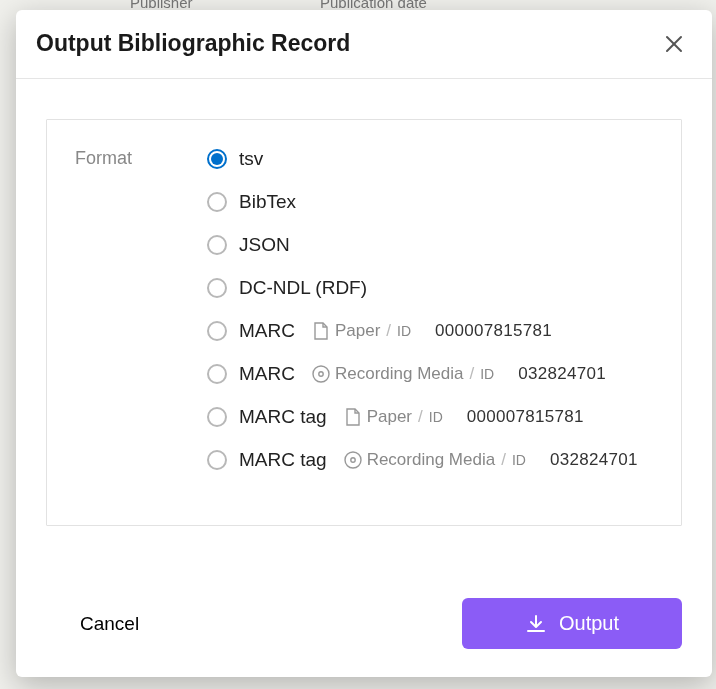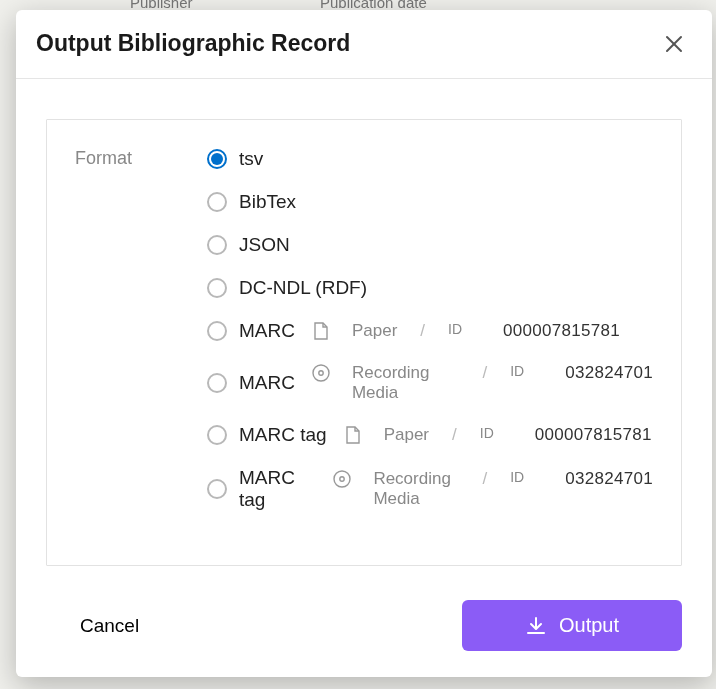--- a/index.html
+++ b/index.html
@@ -103,21 +103,22 @@
       top: 2px; left: 2px; right: 2px; bottom: 2px;
       background: #0070cc;
       border-radius: 50%;
     }
     .opt-label {
       font-size: 19px;
       color: #222;
     }
     .meta {
       display: inline-flex;
-      gap: 21px;
+      align-items: center;
+      gap: 4px;
       margin-left: 4px;
       color: #888;
       font-size: 17px;
     }
     .meta-icon {
       width: 20px;
       height: 20px;
       display: inline-flex;
       align-items: center;
       justify-content: center;

